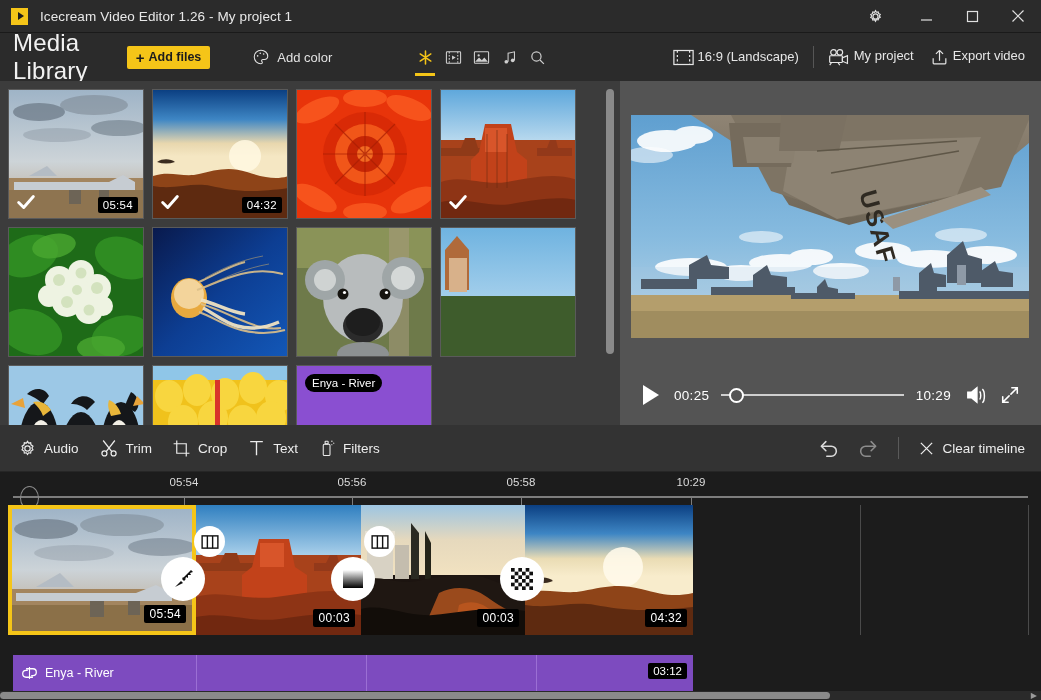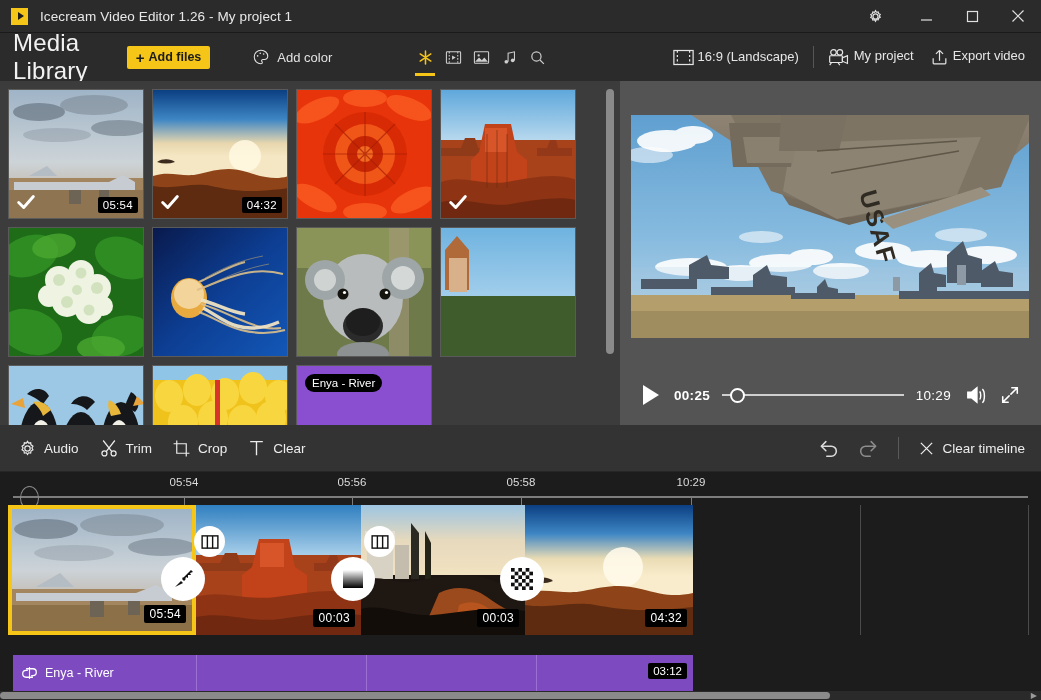--- a/index.html
+++ b/index.html
@@ -116,21 +116,21 @@
   }
   .video-frame {
     position:absolute; left:11px; top:34px; width:398px; height:223px;
     overflow:hidden; background:#1a1a1a;
   }
   .pv-controls {
     position:absolute; left:0; bottom:8px; width:421px; height:44px;
     display:flex; align-items:center; padding:0 18px; gap:0;
   }
   .play-btn { width:26px;height:26px;display:flex;align-items:center;justify-content:center; color:#fff; }
-  .time-cur { color:#fff; font-size:13.5px; margin-left:10px; letter-spacing:.3px;font-weight:bold;}
+  .time-cur { color:#fff; font-size:13.5px; margin-left:10px; letter-spacing:.3px;}
   .seek-wrap { flex:1; position:relative; height:20px; margin:0 12px; display:flex; align-items:center;}
   .seek-line { position:absolute; left:0; right:0; height:2px; background:#cfcfcf; top:9px;}
   .seek-knob {
     position:absolute; left:8px; top:3px; width:15px;height:15px;border-radius:50%;
     border:2px solid #fff; background:#545454;
   }
   .time-tot { color:#fff; font-size:13.5px; margin-right:12px; letter-spacing:.3px;}
   .vol-btn, .fs-btn { width:26px;height:26px;display:flex;align-items:center;justify-content:center;color:#fff;}
   .fs-btn { margin-left:8px; }
 
@@ -778,23 +778,35 @@
       </span>
       <span>Crop</span>
     </div>
 
     <div class="tool">
       <span>
         <svg width="19" height="20" viewBox="0 0 24 24" fill="none" stroke="#ececec" stroke-width="1.7">
           <path d="M4 4h16M12 4v17"></path>
         </svg>
       </span>
-      <span>Clear</span>
-    </div>
-
+      <span>Text</span>
+    </div>
+
+    <div class="tool">
+      <span>
+        <svg width="18" height="20" viewBox="0 0 24 24" fill="none" stroke="#ececec" stroke-width="1.4">
+          <rect x="7" y="7" width="9" height="15" rx="1.5"></rect>
+          <rect x="9.5" y="3" width="4" height="3.5" rx=".6"></rect>
+          <circle cx="18.5" cy="3" r=".9" fill="#ececec" stroke="none"></circle>
+          <circle cx="21" cy="5.5" r=".8" fill="#ececec" stroke="none"></circle>
+          <circle cx="18.5" cy="7.5" r=".7" fill="#ececec" stroke="none"></circle>
+        </svg>
+      </span>
+      <span>Filters</span>
+    </div>
 
     <div class="right-tools">
       <div class="icon-btn">
         <svg width="23" height="20" viewBox="0 0 24 22" fill="none" stroke="#dcdcdc" stroke-width="1.7" stroke-linecap="round" stroke-linejoin="round">
           <path d="M4 9h10a5.5 5.5 0 010 11H9"></path>
             <path d="M8 4L3 9l5 5"></path>
         </svg>
       </div>
       <div class="icon-btn dim">
         <svg width="23" height="20" viewBox="0 0 24 22" fill="none" stroke="#8d8d8d" stroke-width="1.7" stroke-linecap="round" stroke-linejoin="round">

